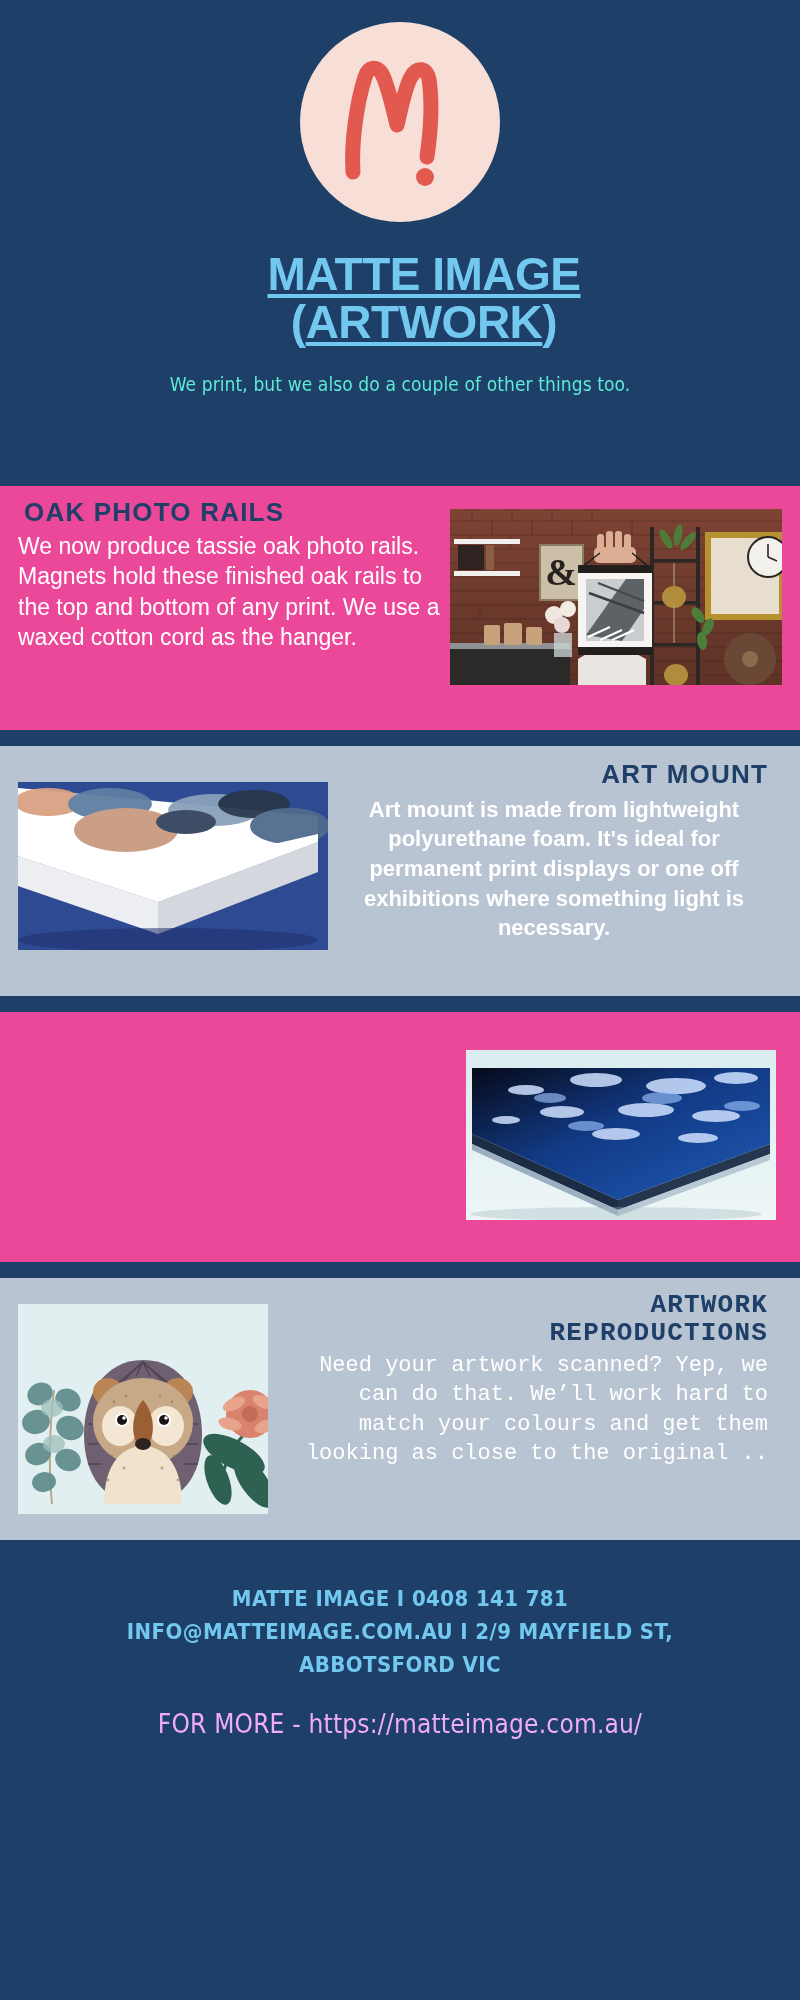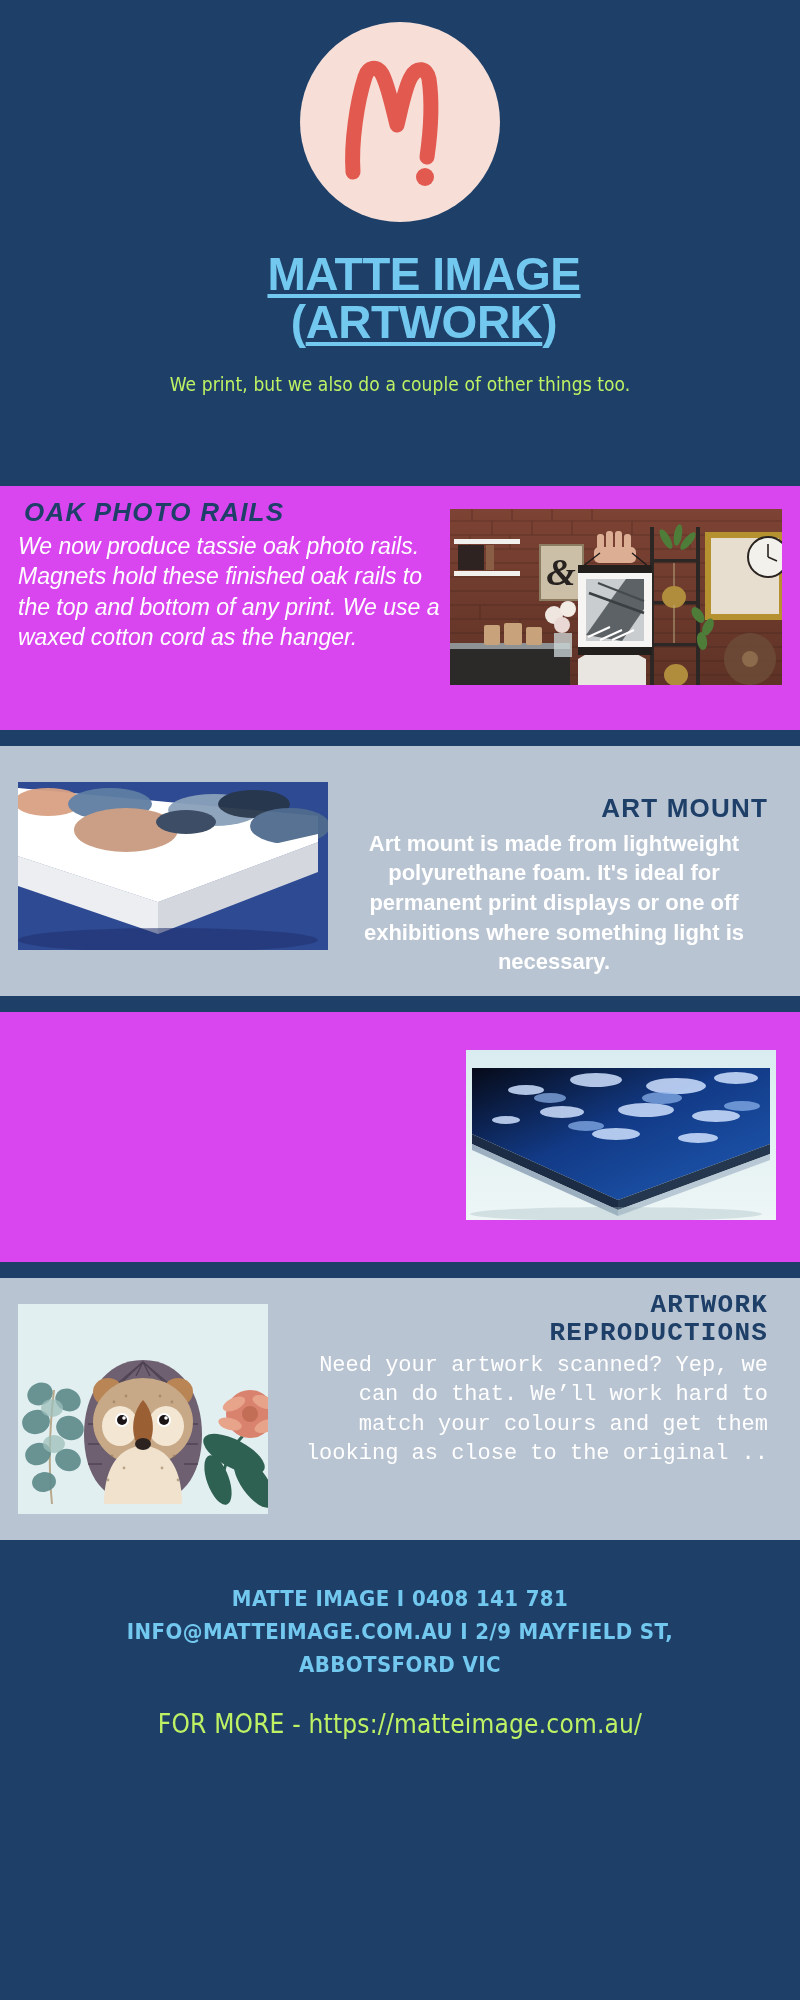--- a/index.html
+++ b/index.html
@@ -37,33 +37,33 @@
     font-weight:bold;
     line-height:1.05;
     letter-spacing:-0.5px;
     margin-left:48px;
   }
   .brand-title .u { text-decoration:underline; text-decoration-thickness:4px; text-underline-offset:4px; }
   .brand-title .l2 { display:block; }
 
   .tagline {
     margin-top:26px;
-    color:#bef264;
+    color:#5eead4;
     font-size:19px;
     font-family:"DejaVu Sans Condensed","Liberation Sans", sans-serif;
     text-align:center;
     letter-spacing:0.1px;
   }
 
   
   .divider { background:#1d3f68; height:16px; width:100%; }
 
   
   .section { width:100%; position:relative; display:flex; }
-  .sec-blue { background:#d946ef;font-style:italic; }
+  .sec-blue { background:#ec4899; }
   .sec-grey { background:#b9c4d2; }
 
   .sec-head {
     font-size:26px;
     font-weight:bold;
     color:#1d3f68;
     letter-spacing:1.2px;
     line-height:1.1;
   }
   .sec-text {
@@ -81,21 +81,21 @@
   
   .s1 { height:244px; }
   .s1 .txtcol { width:455px; padding:12px 10px 0 18px; }
   .s1 .sec-head { margin-left:6px; margin-bottom:4px; }
   .s1 .photo { position:absolute; left:450px; top:23px; width:332px; height:176px; }
 
   
   .s2 { height:250px; }
   .s2 .photo { position:absolute; left:18px; top:36px; width:310px; height:168px; }
   .s2 .txtcol { margin-left:334px; width:452px; padding:14px 18px 0 6px; }
-  .s2 .sec-head { margin-bottom:6px;margin-top:34px; }
+  .s2 .sec-head { margin-bottom:6px; }
 
   
   .s3 { height:250px; }
   .s3 .txtcol { width:460px; padding:12px 10px 0 18px; }
   .s3 .sec-head { margin-left:6px; margin-bottom:18px; }
   .s3 .photo { position:absolute; left:466px; top:38px; width:310px; height:170px; }
 
   
   .s4 { height:262px;font-family:Liberation Mono, monospace; }
   .s4 .photo { position:absolute; left:18px; top:26px; width:250px; height:210px; }
@@ -113,21 +113,21 @@
   .foot-main {
     color:#73c8ef;
     font-size:22px;
     font-weight:bold;
     line-height:1.5;
     font-family:"DejaVu Sans Condensed","Liberation Sans", sans-serif;
     letter-spacing:0.4px;
   }
   .foot-more {
     margin-top:28px;
-    color:#bef264;
+    color:#f0abfc;
     font-size:26px;
     font-family:"DejaVu Sans Condensed","Liberation Sans", sans-serif;
     letter-spacing:0.2px;
   }
 
   
   .img-svg { width:100%; height:100%; display:block; }
 </style>
 </head>
 <body>

